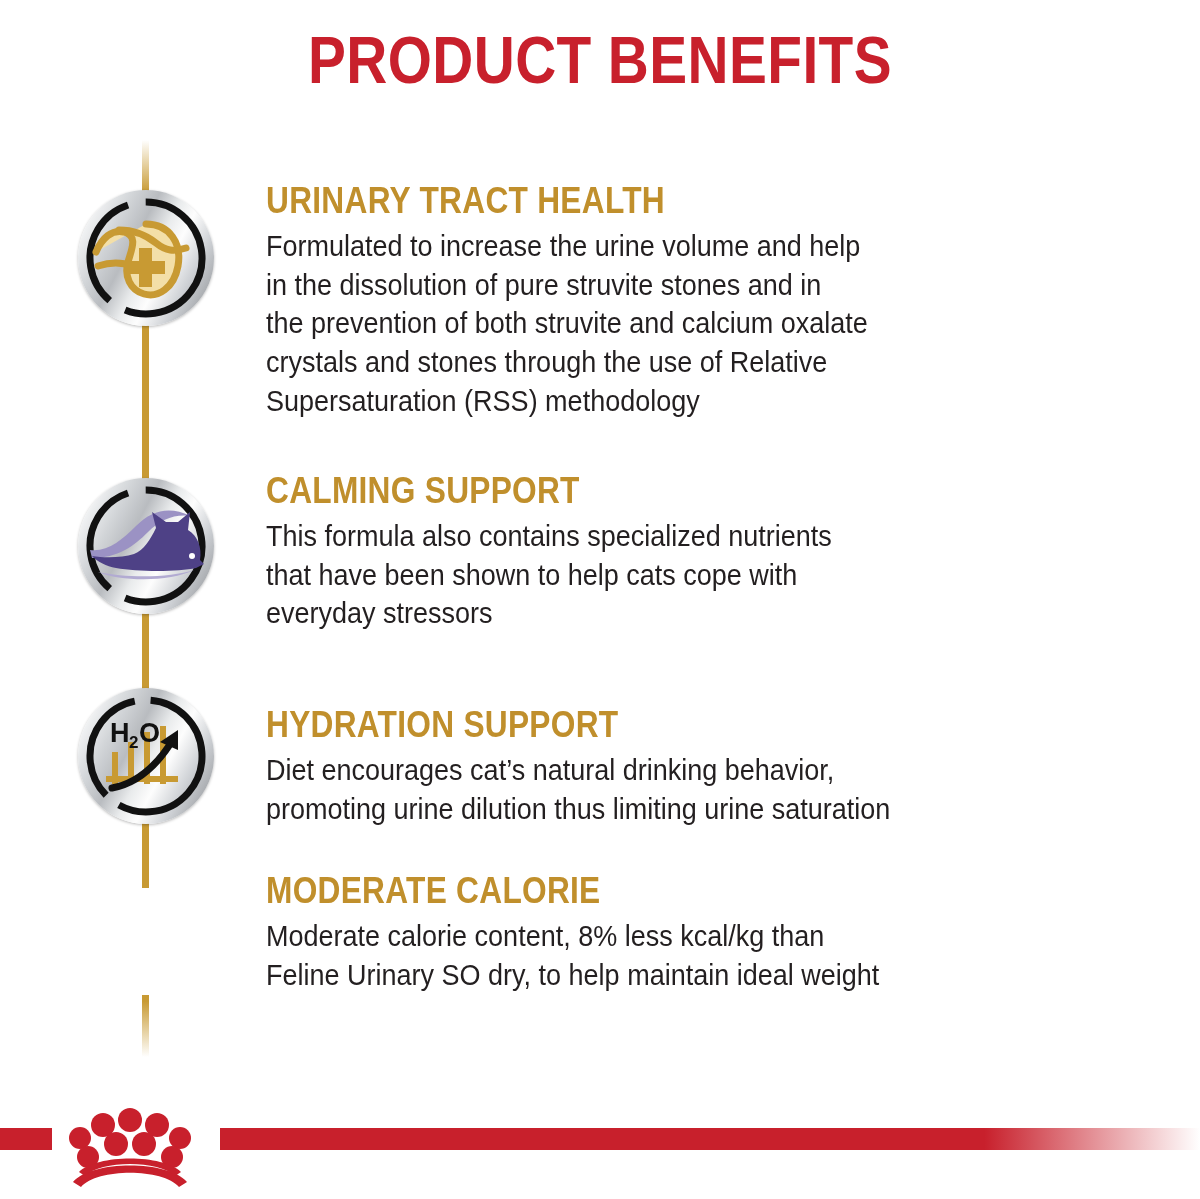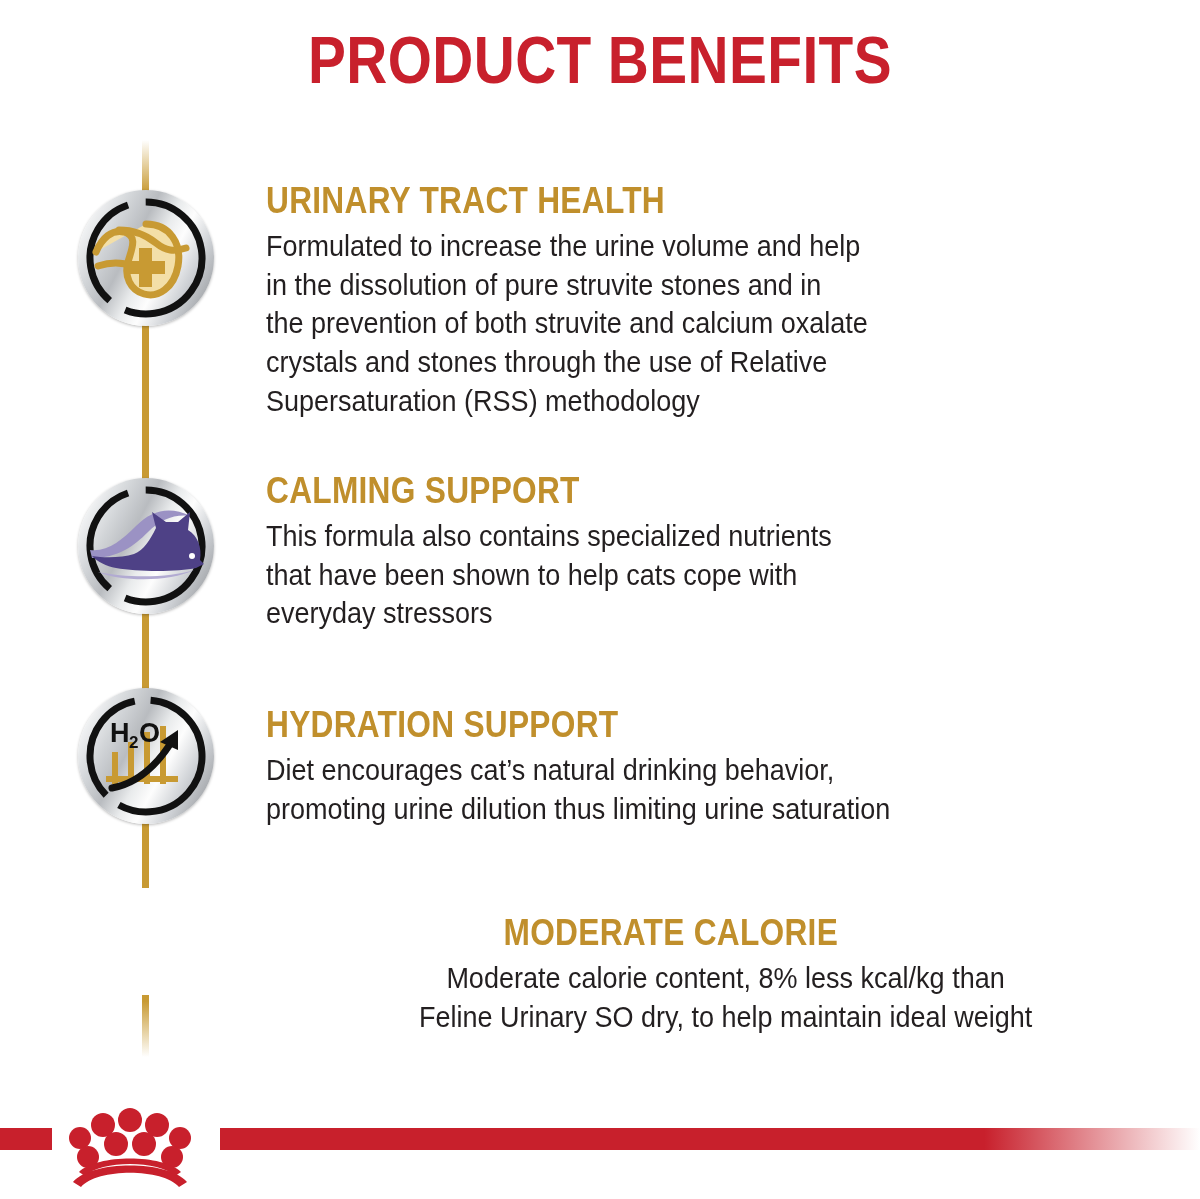--- a/index.html
+++ b/index.html
@@ -65,21 +65,21 @@
   .m1 { top:190px; }
   .m2 { top:478px; }
   .m3 { top:688px; }
   .m4 { top:872px; }
 
   
   .benefit { position:absolute; left:266px; width:920px; }
   .b1 { top:182px; }
   .b2 { top:472px; }
   .b3 { top:686px;margin-top:20px; }
-  .b4 { top:914px;text-align:center; }
+  .b4 { top:872px; }
 
   .benefit-heading {
     color:#C08F2C;
     font-size:36px;
     font-weight:bold;
     letter-spacing:0.3px;
     transform:scaleX(0.88);
     transform-origin:left center;
     white-space:nowrap;
     line-height:1.08;

